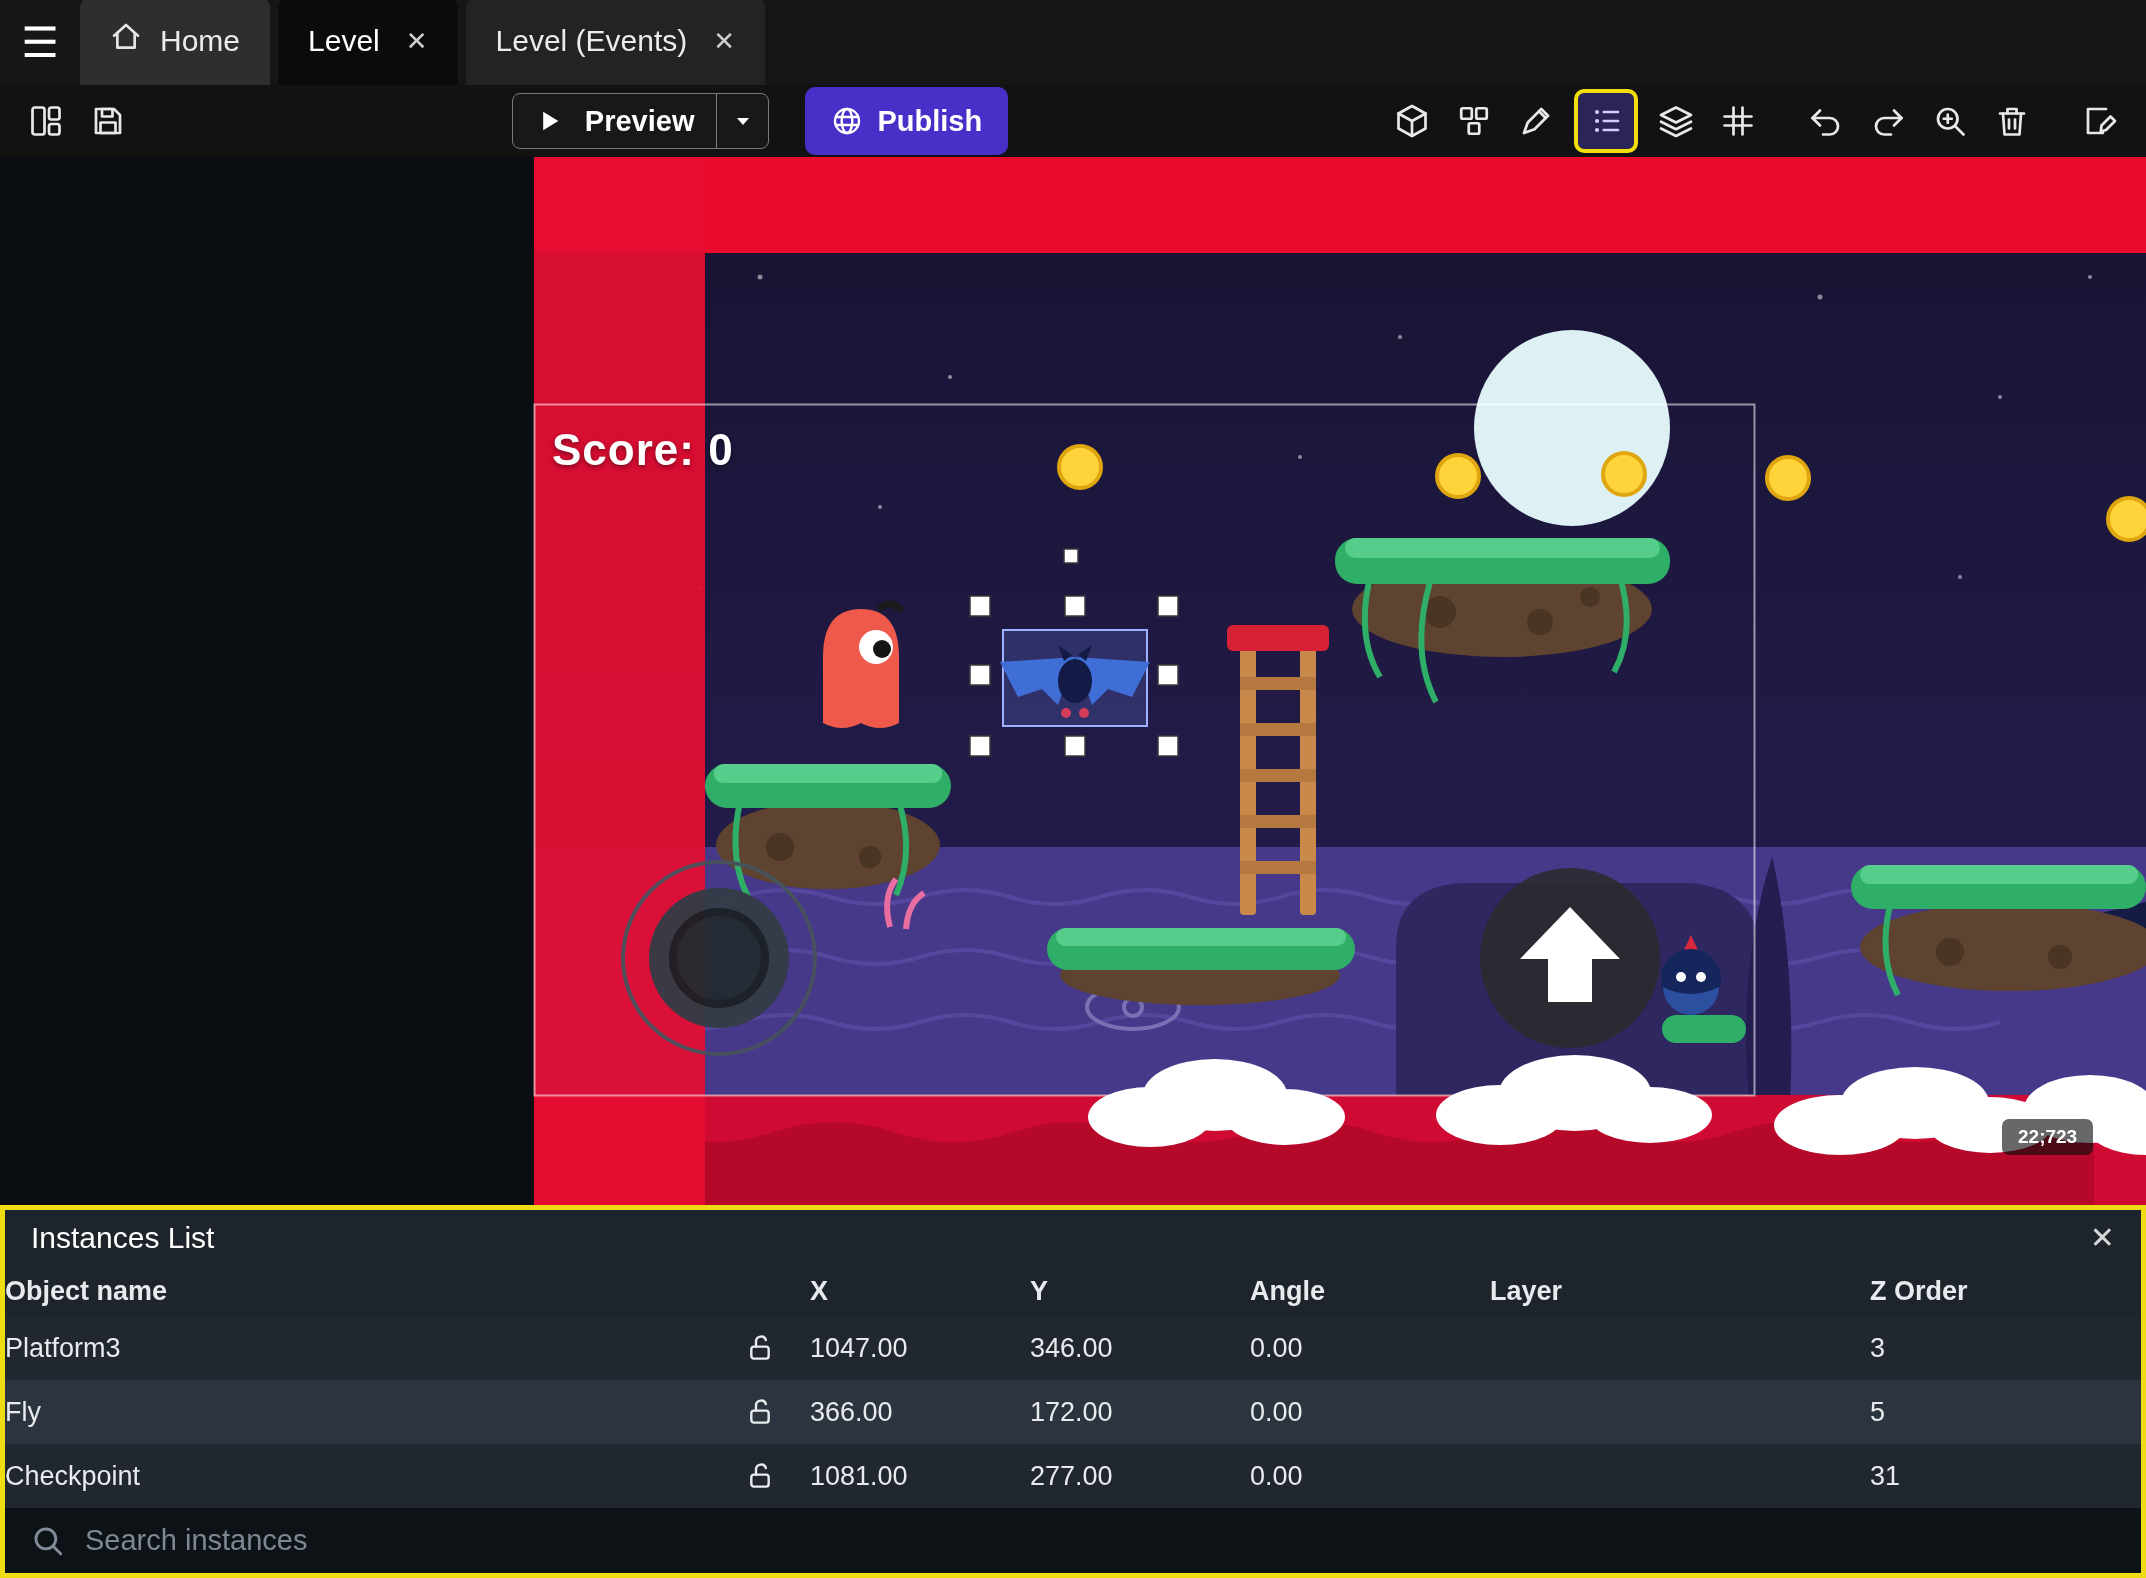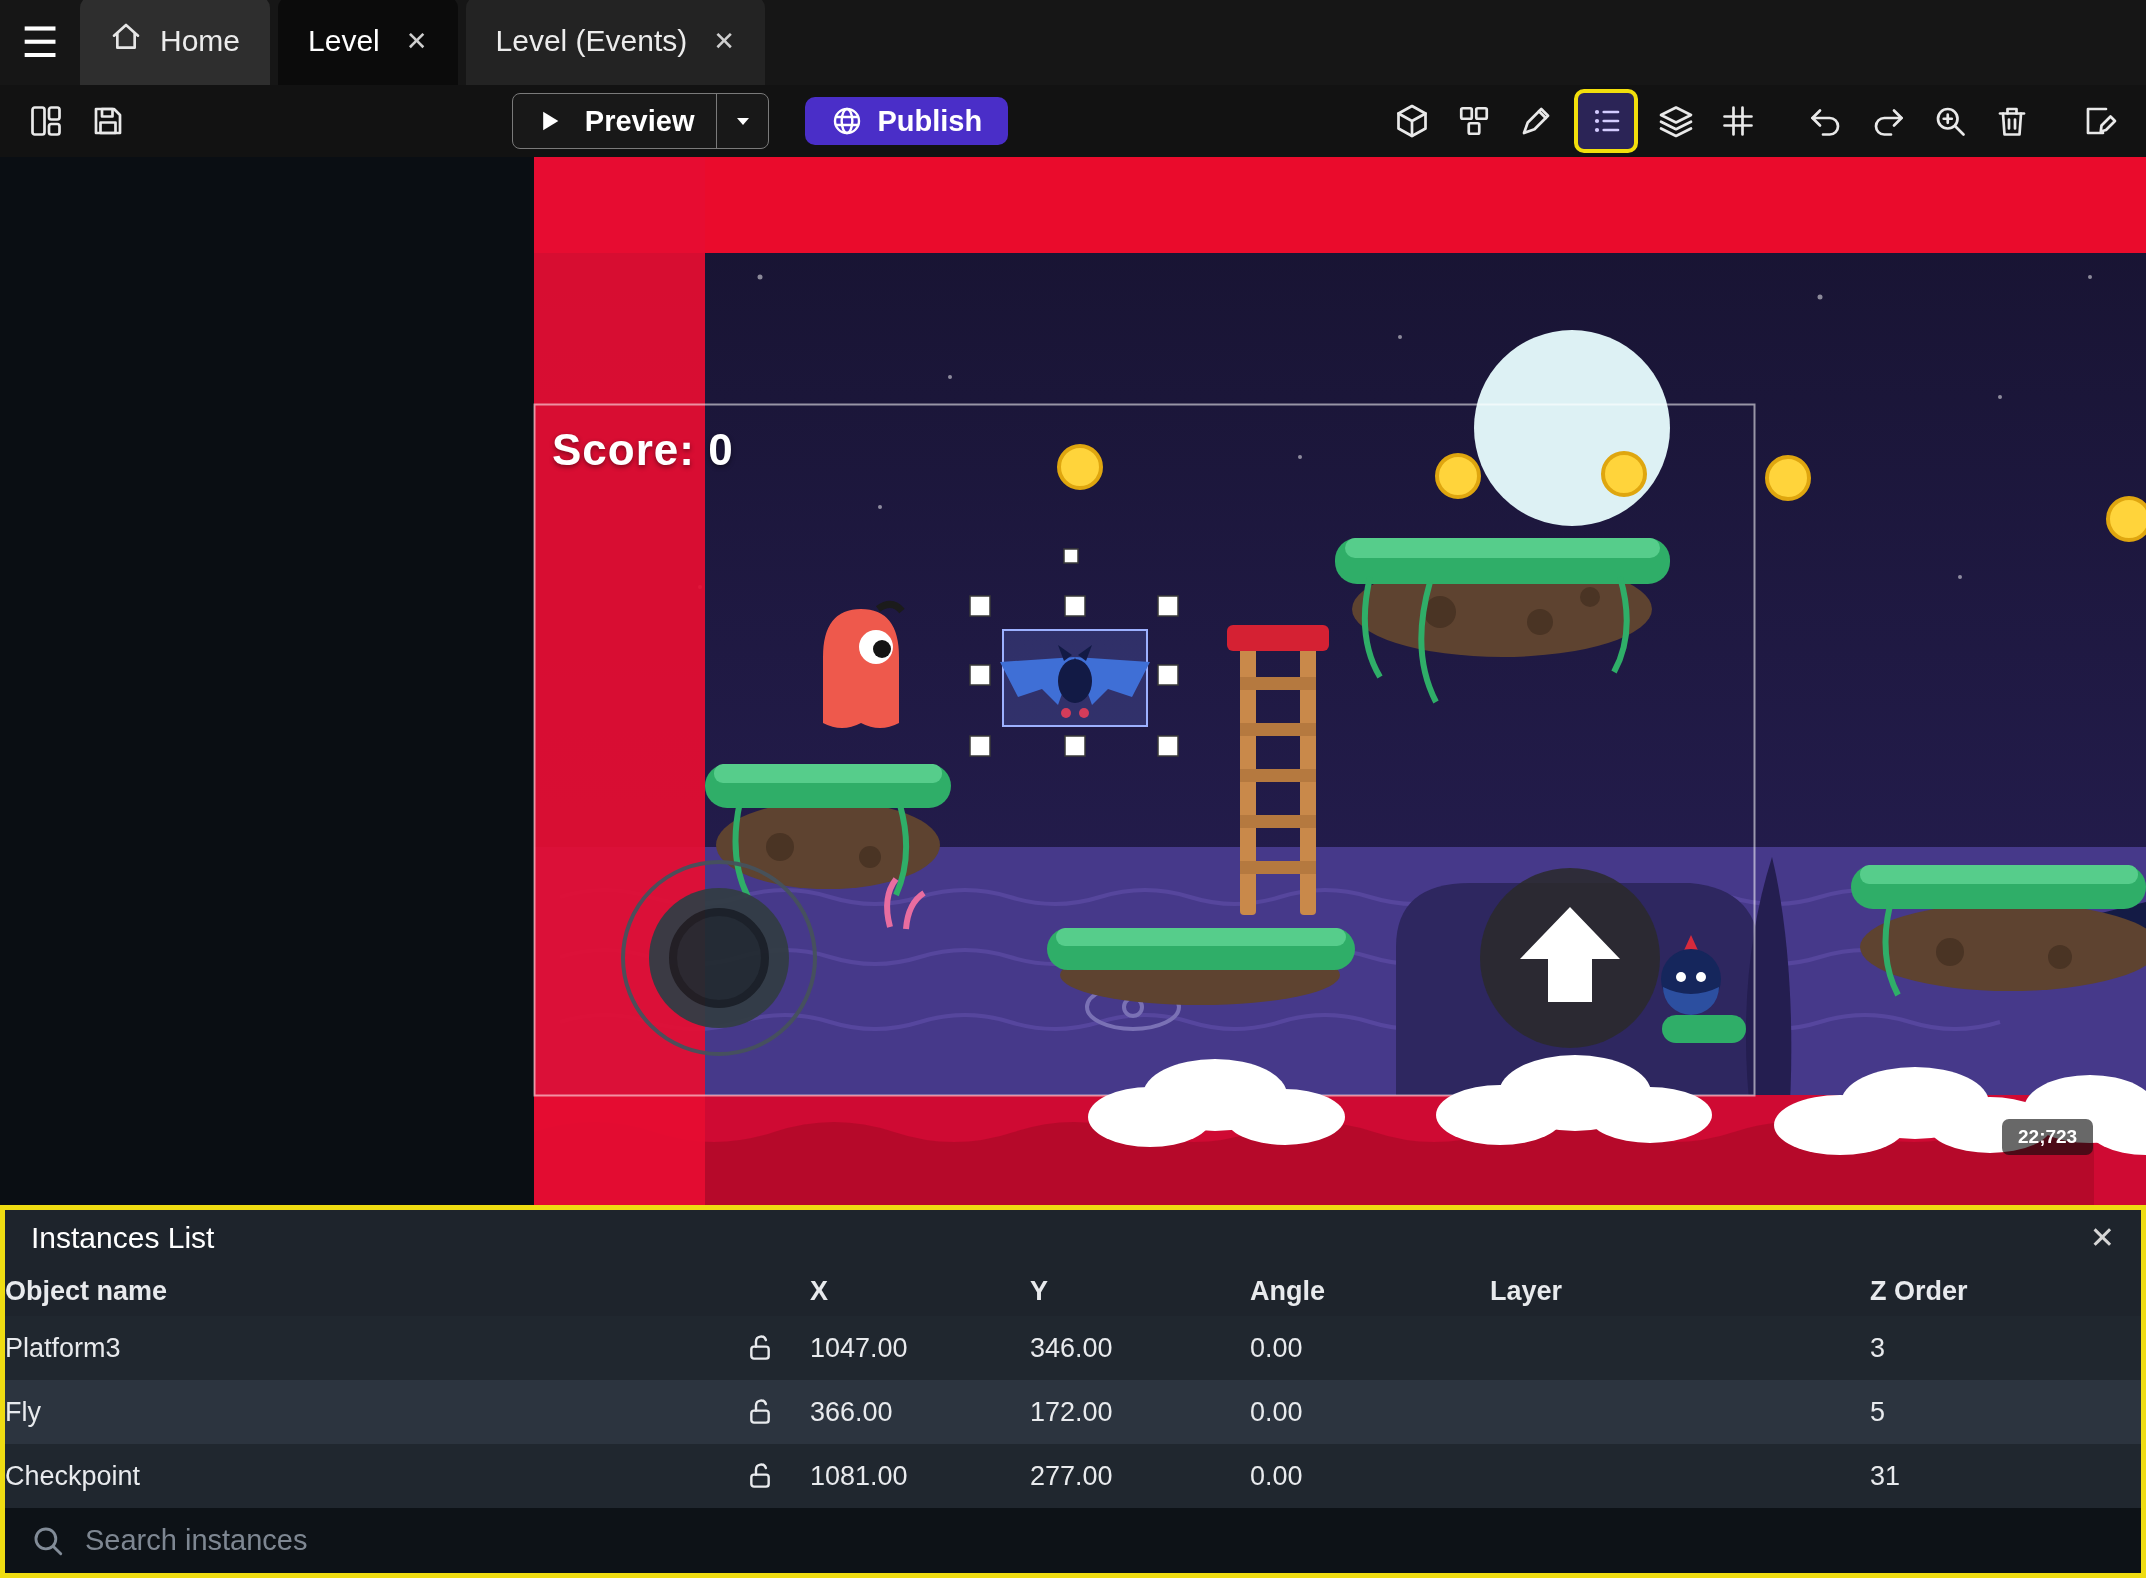--- a/index.html
+++ b/index.html
@@ -23,21 +23,21 @@
   .spacer{flex:1}
   .icon-btn{width:56px;height:56px;display:flex;align-items:center;justify-content:center;border-radius:8px;cursor:pointer}
   .icon-btn svg{width:36px;height:36px;stroke:#e9e9e9;fill:none;stroke-width:1.8;stroke-linecap:round;stroke-linejoin:round}
   .hl-box{border:4px solid #f2de0c;border-radius:10px;background:#2b2456;display:flex;align-items:center;justify-content:center;margin:0 4px}
   .hl-box .icon-btn svg{stroke:#d4ccff}
   .preview-wrap{display:flex;align-items:stretch;height:56px;border:1px solid #7a7a7a;border-radius:8px;overflow:hidden;background:#181818}
   .preview-main{display:flex;align-items:center;gap:22px;padding:0 22px;font-size:29px;font-weight:bold;cursor:pointer}
   .preview-main svg{width:28px;height:28px}
   .preview-caret{display:flex;align-items:center;justify-content:center;width:52px;border-left:1px solid #7a7a7a;cursor:pointer}
   .preview-caret svg{width:24px;height:24px;fill:#fff}
-  .publish-btn{display:flex;align-items:center;gap:14px;height:48px;padding:0 26px;margin-left:30px;border-radius:10px;background:#4a2ec8;font-size:29px;font-weight:bold;cursor:pointer}
+  .publish-btn{display:flex;align-items:center;gap:14px;height:68px;padding:0 26px;margin-left:30px;border-radius:10px;background:#4a2ec8;font-size:29px;font-weight:bold;cursor:pointer}
   .publish-btn svg{width:32px;height:32px;stroke:#fff;fill:none;stroke-width:1.8}
   .gap-s{width:20px}
 
   
   .canvas{position:absolute;top:157px;left:0;width:2146px;height:1048px;background:#0a0e13}
   .score{position:absolute;left:552px;top:268px;font-size:44px;font-weight:bold;color:#fff;text-shadow:0 2px 5px rgba(0,0,0,.45);letter-spacing:1px}
   .pos-badge{position:absolute;left:2002px;top:962px;background:rgba(12,12,12,.62);color:#fff;font-size:19px;font-weight:bold;padding:7px 16px;border-radius:7px}
 
   
   .panel{position:absolute;top:1205px;left:0;width:2146px;height:373px;border:5px solid #efdc12;background:#1e242c;display:flex;flex-direction:column}

